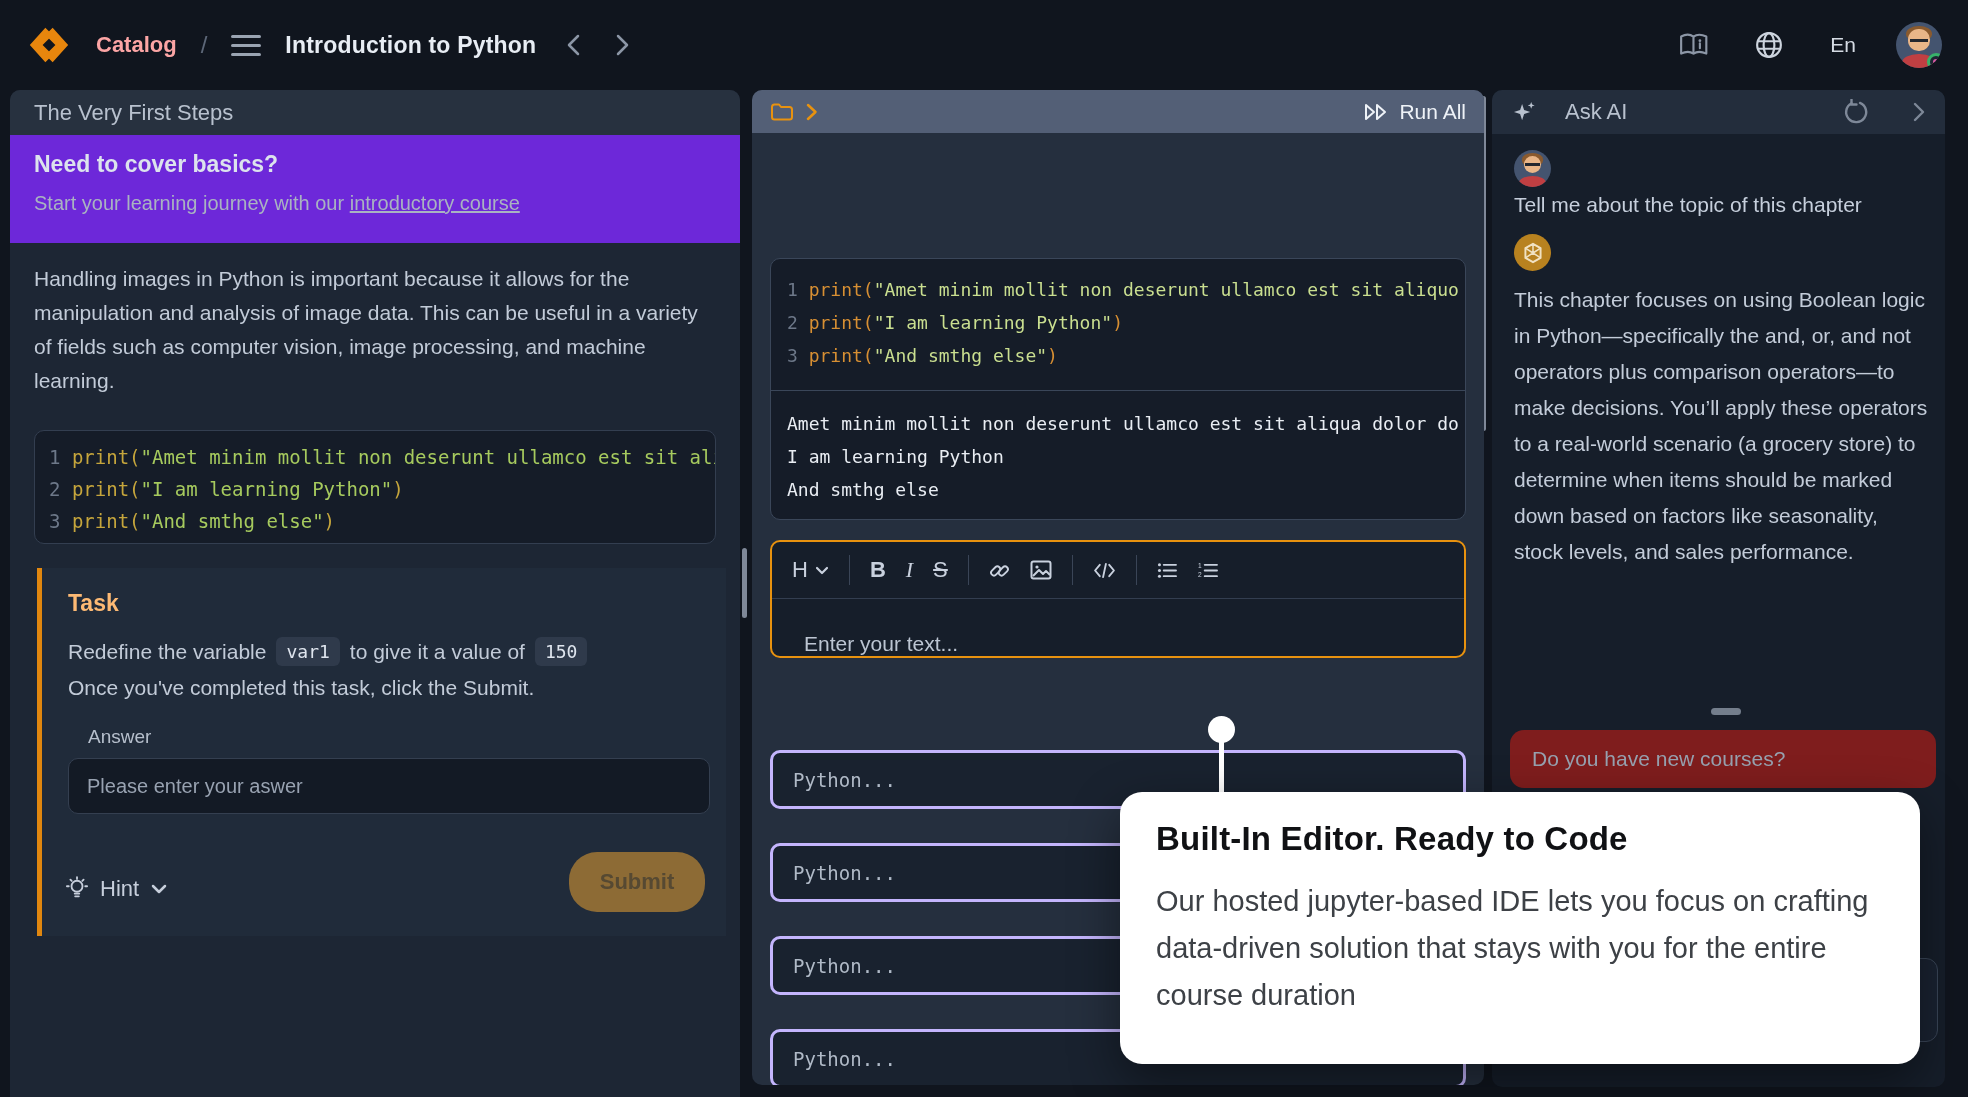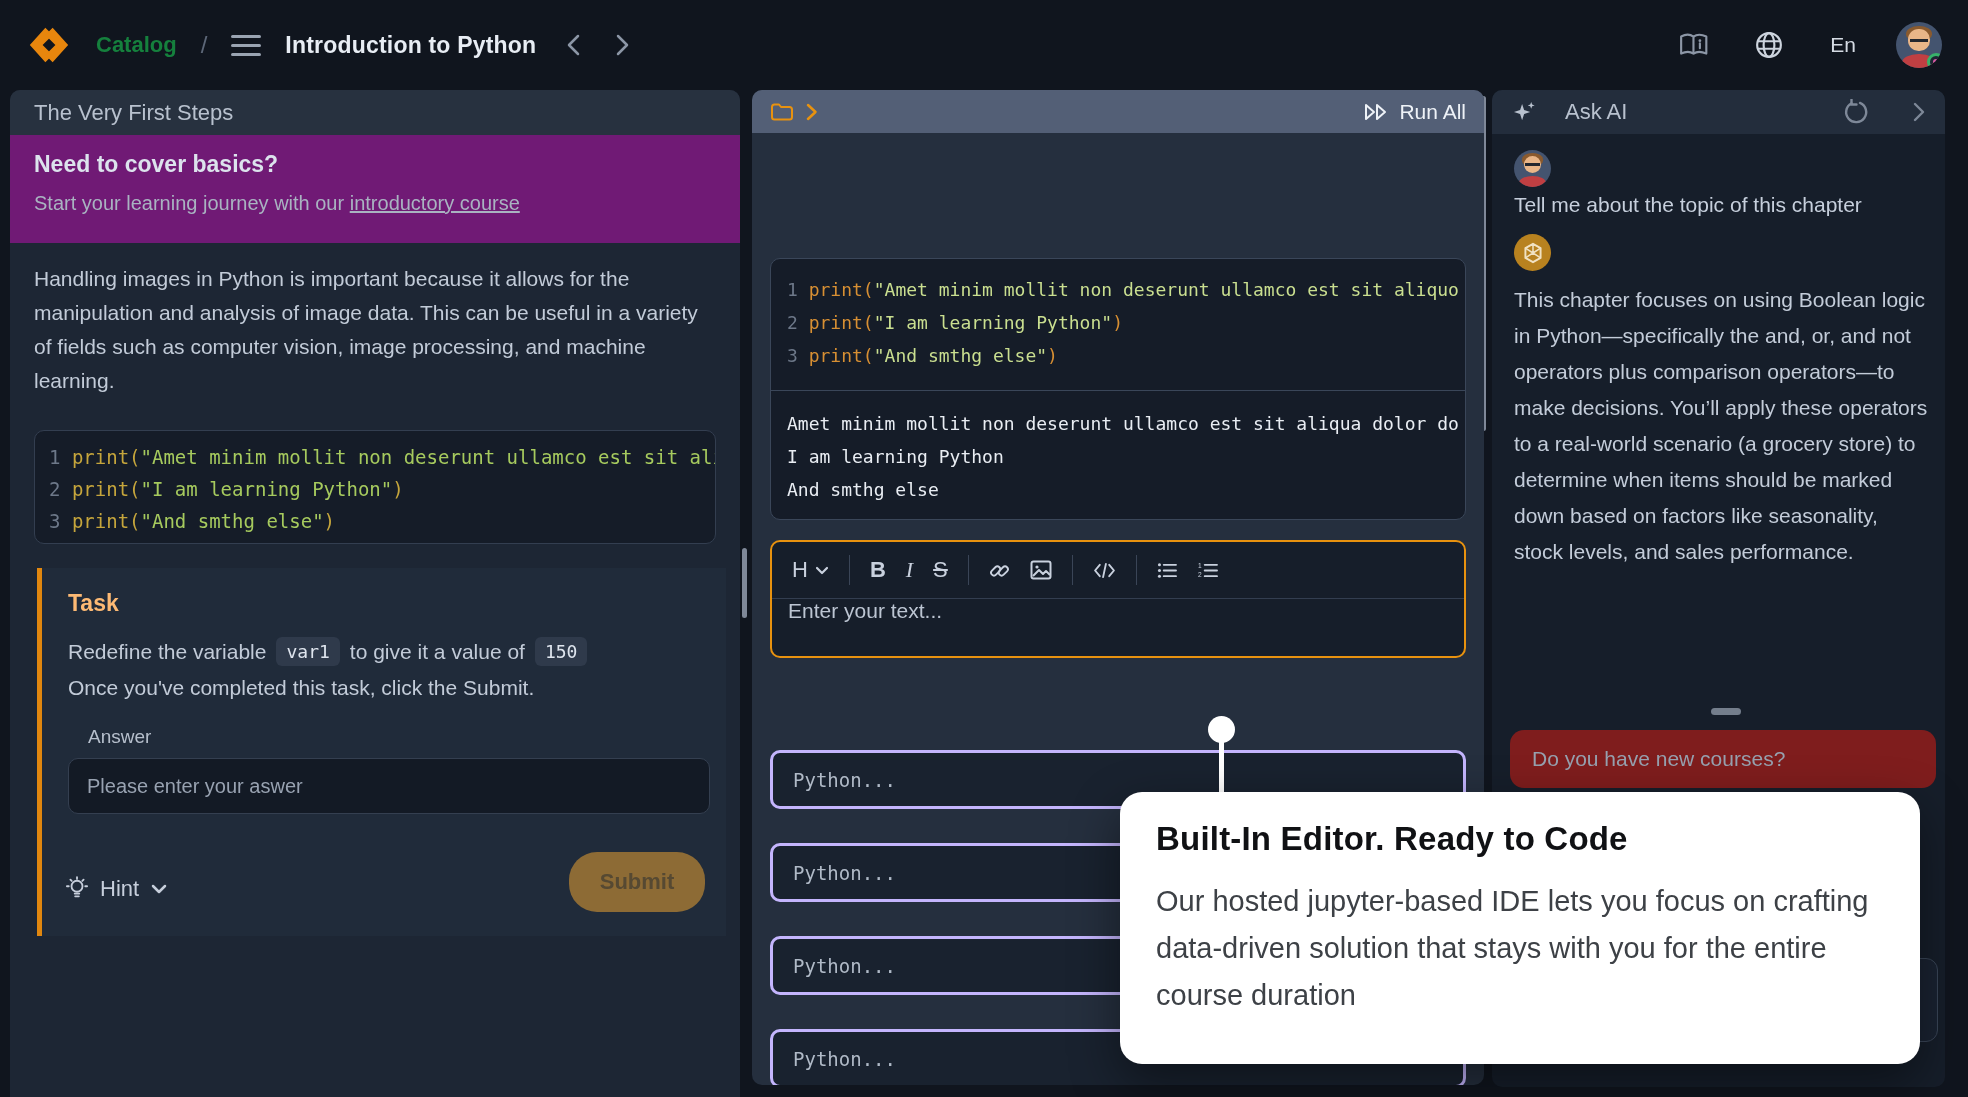--- a/index.html
+++ b/index.html
@@ -8,21 +8,21 @@
     position:relative; overflow:hidden;
     background:#10151e;
     font-family:"Liberation Sans", sans-serif;
     -webkit-font-smoothing:antialiased;
   }
 
   
   .topbar { position:absolute; left:0; top:0; width:1968px; height:90px;
     display:flex; align-items:center; padding:0 26px; gap:24px; }
   .logo { width:46px; height:42px; flex:0 0 auto; cursor:pointer; }
-  .crumb { font-size:22px; font-weight:700; color:#15803d; cursor:pointer;text-align:center; }
+  .crumb { font-size:22px; font-weight:700; color:#fca5a5; cursor:pointer;text-align:center; }
   .crumb-sep { font-size:24px; color:#5d6778; }
   .burger { display:flex; flex-direction:column; gap:6px; width:30px; cursor:pointer; }
   .burger i { display:block; height:3px; border-radius:2px; background:#9aa4b2; }
   .tb-title { font-size:23px; font-weight:700; color:#e8edf4; letter-spacing:.2px; }
   .tb-chev { width:20px; height:22px; cursor:pointer; margin-left:6px; }
   .tb-spacer { flex:1; }
   .tb-icon { cursor:pointer; display:flex; align-items:center; gap:10px; }
   .lang-label { font-size:21px; color:#d5dbe4; }
 
   
@@ -41,21 +41,21 @@
   .lp { position:absolute; left:10px; top:90px; width:730px; height:1007px;
     background:#1d2634; border-radius:10px 10px 0 0; overflow:hidden; }
   .nb { position:absolute; left:752px; top:90px; width:732px; height:995px;
     background:#252f3e; border-radius:10px; overflow:hidden; }
   .ai { position:absolute; left:1492px; top:90px; width:453px; height:997px;
     background:#161e2a; border-radius:10px; overflow:hidden; }
 
   
   .lp-header { height:45px; background:#27313f; display:flex; align-items:center;
     padding:0 24px; font-size:22px; color:#b8c1ce; }
-  .basics { position:absolute; top:45px; left:0; right:0; height:108px; background:#701a75; padding:16px 24px 0; }
+  .basics { position:absolute; top:45px; left:0; right:0; height:108px; background:#6d28d9; padding:16px 24px 0; }
   .basics-h { font-size:23px; font-weight:700; color:#dce3ed; }
   .basics-p { margin-top:14px; font-size:20px; color:#a9b3c1; }
   .basics-p a { color:#a9b3c1; text-decoration:underline; cursor:pointer; }
   .lp-para { position:absolute; top:172px; left:24px; width:676px;
     font-size:21px; line-height:34px; color:#c2cbd8; }
 
   .code-card { position:absolute; left:24px; top:340px; width:682px; height:114px;
     background:#151c28; border:1px solid #333e50; border-radius:10px;
     padding:10px 14px; overflow:hidden; }
   .code-line { font-family:"DejaVu Sans Mono", monospace; font-size:19px; line-height:32px; white-space:pre; }
@@ -103,21 +103,21 @@
     color:#e9edf3; white-space:pre; }
 
   .editor { position:absolute; left:18px; top:450px; width:696px; height:118px;
     border:2px solid #e8920f; border-radius:10px; background:#161e2a; overflow:hidden; }
   .ed-toolbar { height:57px; border-bottom:1px solid #333e50; display:flex;
     align-items:center; padding:0 20px; gap:20px; color:#c9d1de; }
   .ed-btn { display:flex; align-items:center; gap:7px; font-size:22px; cursor:pointer; color:#c9d1de; }
   .ed-b { font-weight:700; } .ed-i { font-style:italic; font-family:"Liberation Serif",serif; }
   .ed-s { text-decoration:line-through; }
   .ed-sep { width:1px; height:30px; background:#3a4557; }
-  .ed-body { display:flex; align-items:flex-start; height:57px; padding:0 16px;
+  .ed-body { display:flex; align-items:flex-end; height:57px; padding:0 32px;
     color:#bcc5d2; font-size:21px; cursor:text; }
 
   .hiddenrow { position:absolute; left:0; top:690px; width:732px; height:28px;
     display:flex; align-items:center; justify-content:center; gap:18px; cursor:pointer; }
   .hr-line { width:158px; height:1px; background:#4d596c; }
   .hr-label { font-size:19px; color:#a9b2c1; }
 
   .stub { position:absolute; left:18px; width:696px; height:59px;
     background:#19222f; border:3px solid #c4b5fd; border-radius:10px;
     display:flex; align-items:center; padding:0 20px;

